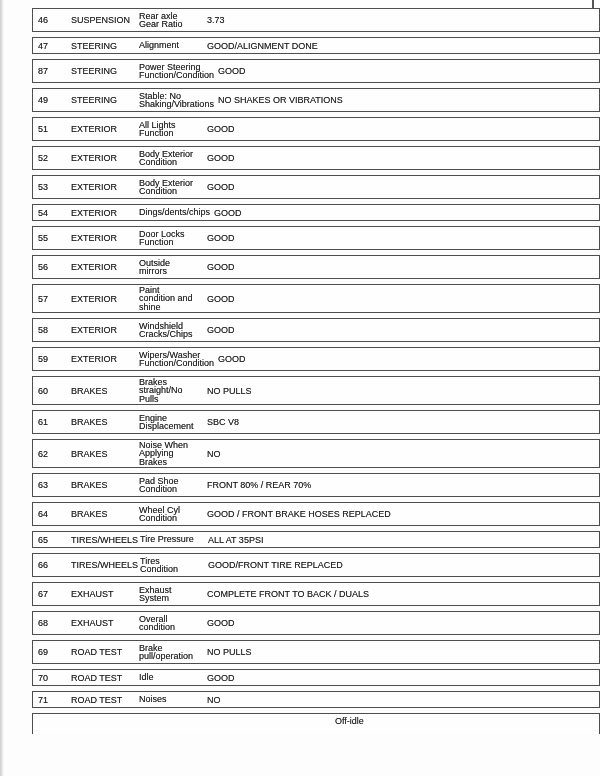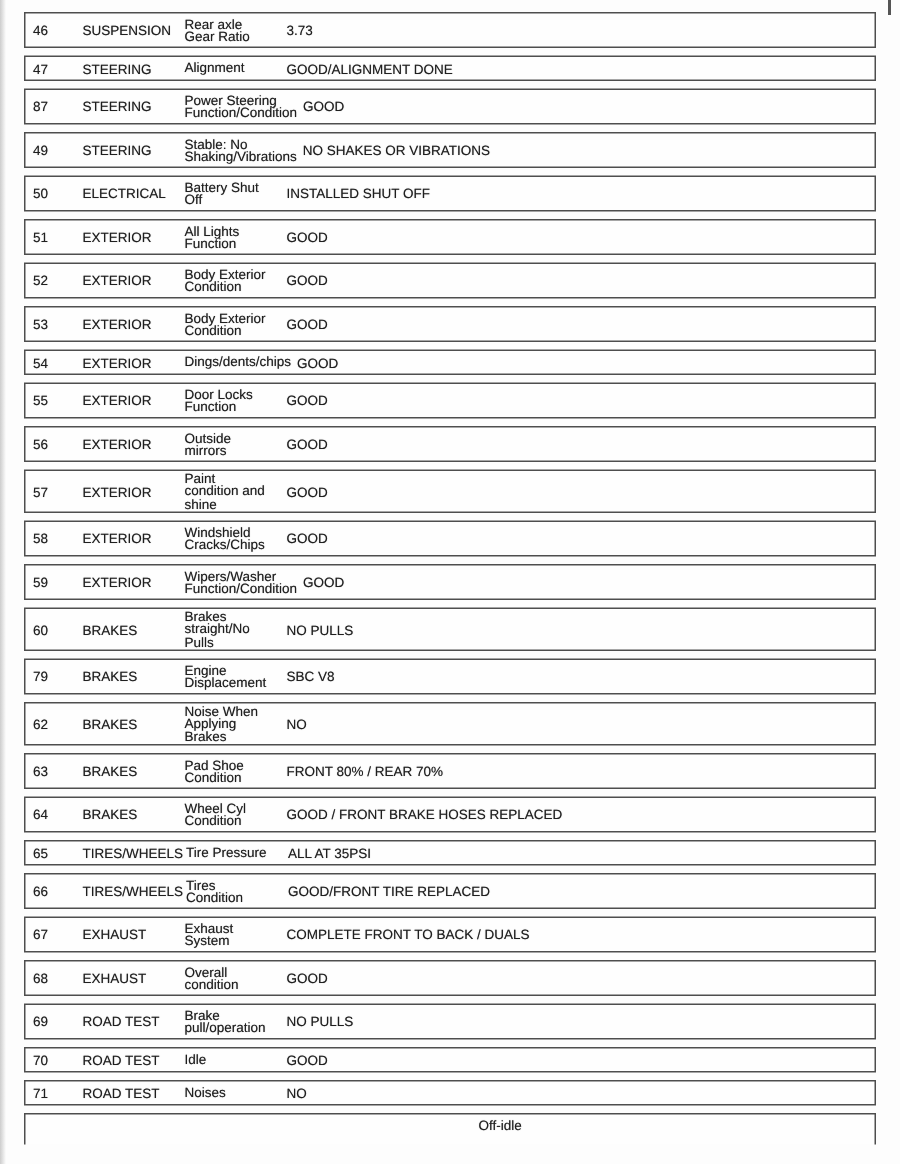--- a/index.html
+++ b/index.html
@@ -25,21 +25,21 @@
     position: absolute;
     top: 0;
     right: 6px;
     width: 2px;
     height: 10px;
     background: #555;
   }
   .rows {
     position: absolute;
     top: 8px;
-    left: 16px;
+    left: 32px;
     width: 568px;
     display: flex;
     flex-direction: column;
     gap: 5px;
   }
   .row {
     box-sizing: border-box;
     border: 1.5px solid #4e4e4e;
     background: #fefefe;
     display: flex;
@@ -116,27 +116,20 @@
   </div>
 
   <div class="row r2">
     <span class="cell num">49</span>
     <span class="cell cat">STEERING</span>
     <span class="cell item">Stable: No
 Shaking/Vibrations</span>
     <span class="cell val">NO SHAKES OR VIBRATIONS</span>
   </div>
 
-  <div class="row r2">
-    <span class="cell num">50</span>
-    <span class="cell cat">ELECTRICAL</span>
-    <span class="cell item">Battery Shut
-Off</span>
-    <span class="cell val">INSTALLED SHUT OFF</span>
-  </div>
 
   <div class="row r2">
     <span class="cell num">51</span>
     <span class="cell cat">EXTERIOR</span>
     <span class="cell item">All Lights
 Function</span>
     <span class="cell val">GOOD</span>
   </div>
 
   <div class="row r2">
@@ -206,21 +199,21 @@
   <div class="row r3">
     <span class="cell num">60</span>
     <span class="cell cat">BRAKES</span>
     <span class="cell item">Brakes
 straight/No
 Pulls</span>
     <span class="cell val">NO PULLS</span>
   </div>
 
   <div class="row r2">
-    <span class="cell num">79</span>
+    <span class="cell num">61</span>
     <span class="cell cat">BRAKES</span>
     <span class="cell item">Engine
 Displacement</span>
     <span class="cell val">SBC V8</span>
   </div>
 
   <div class="row r3">
     <span class="cell num">62</span>
     <span class="cell cat">BRAKES</span>
     <span class="cell item">Noise When

